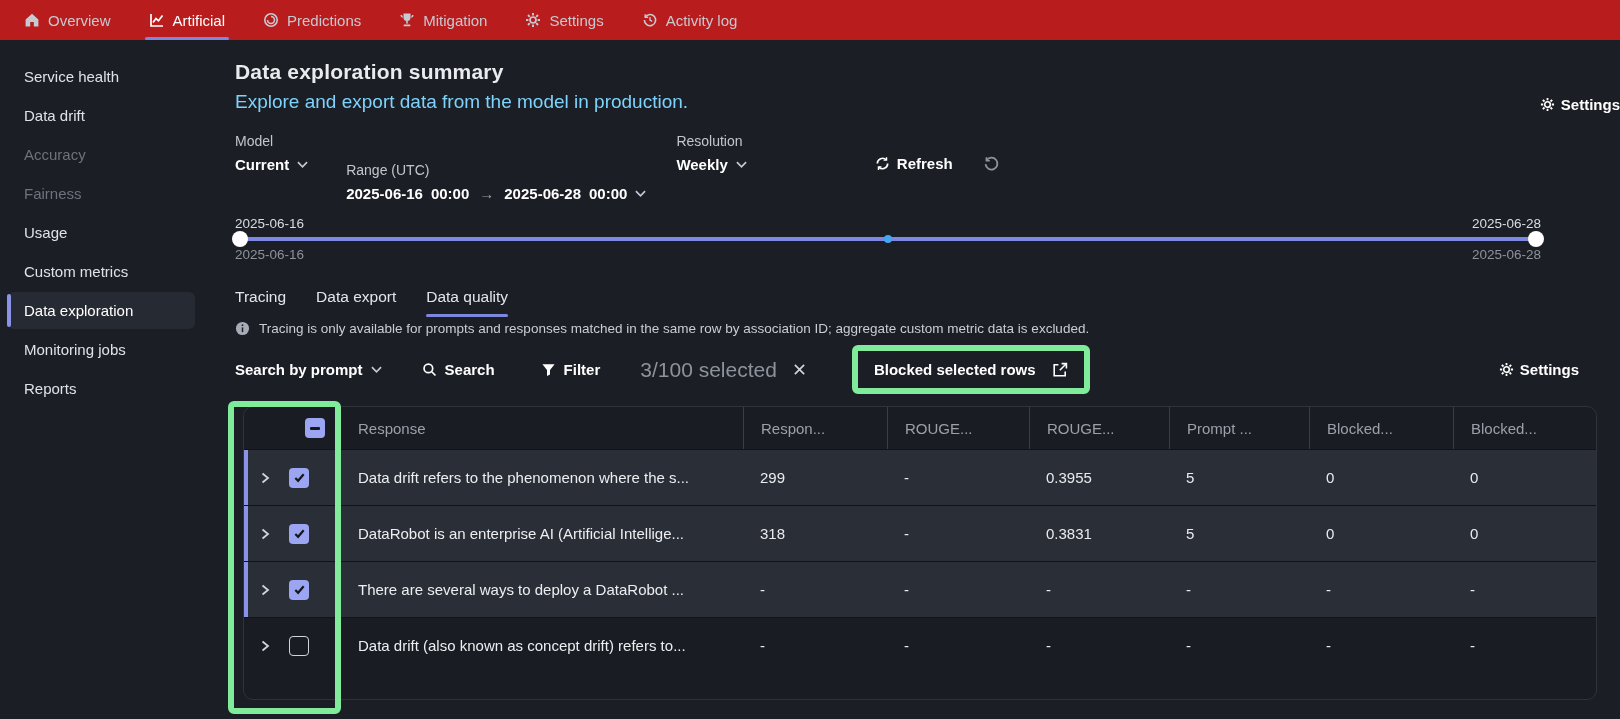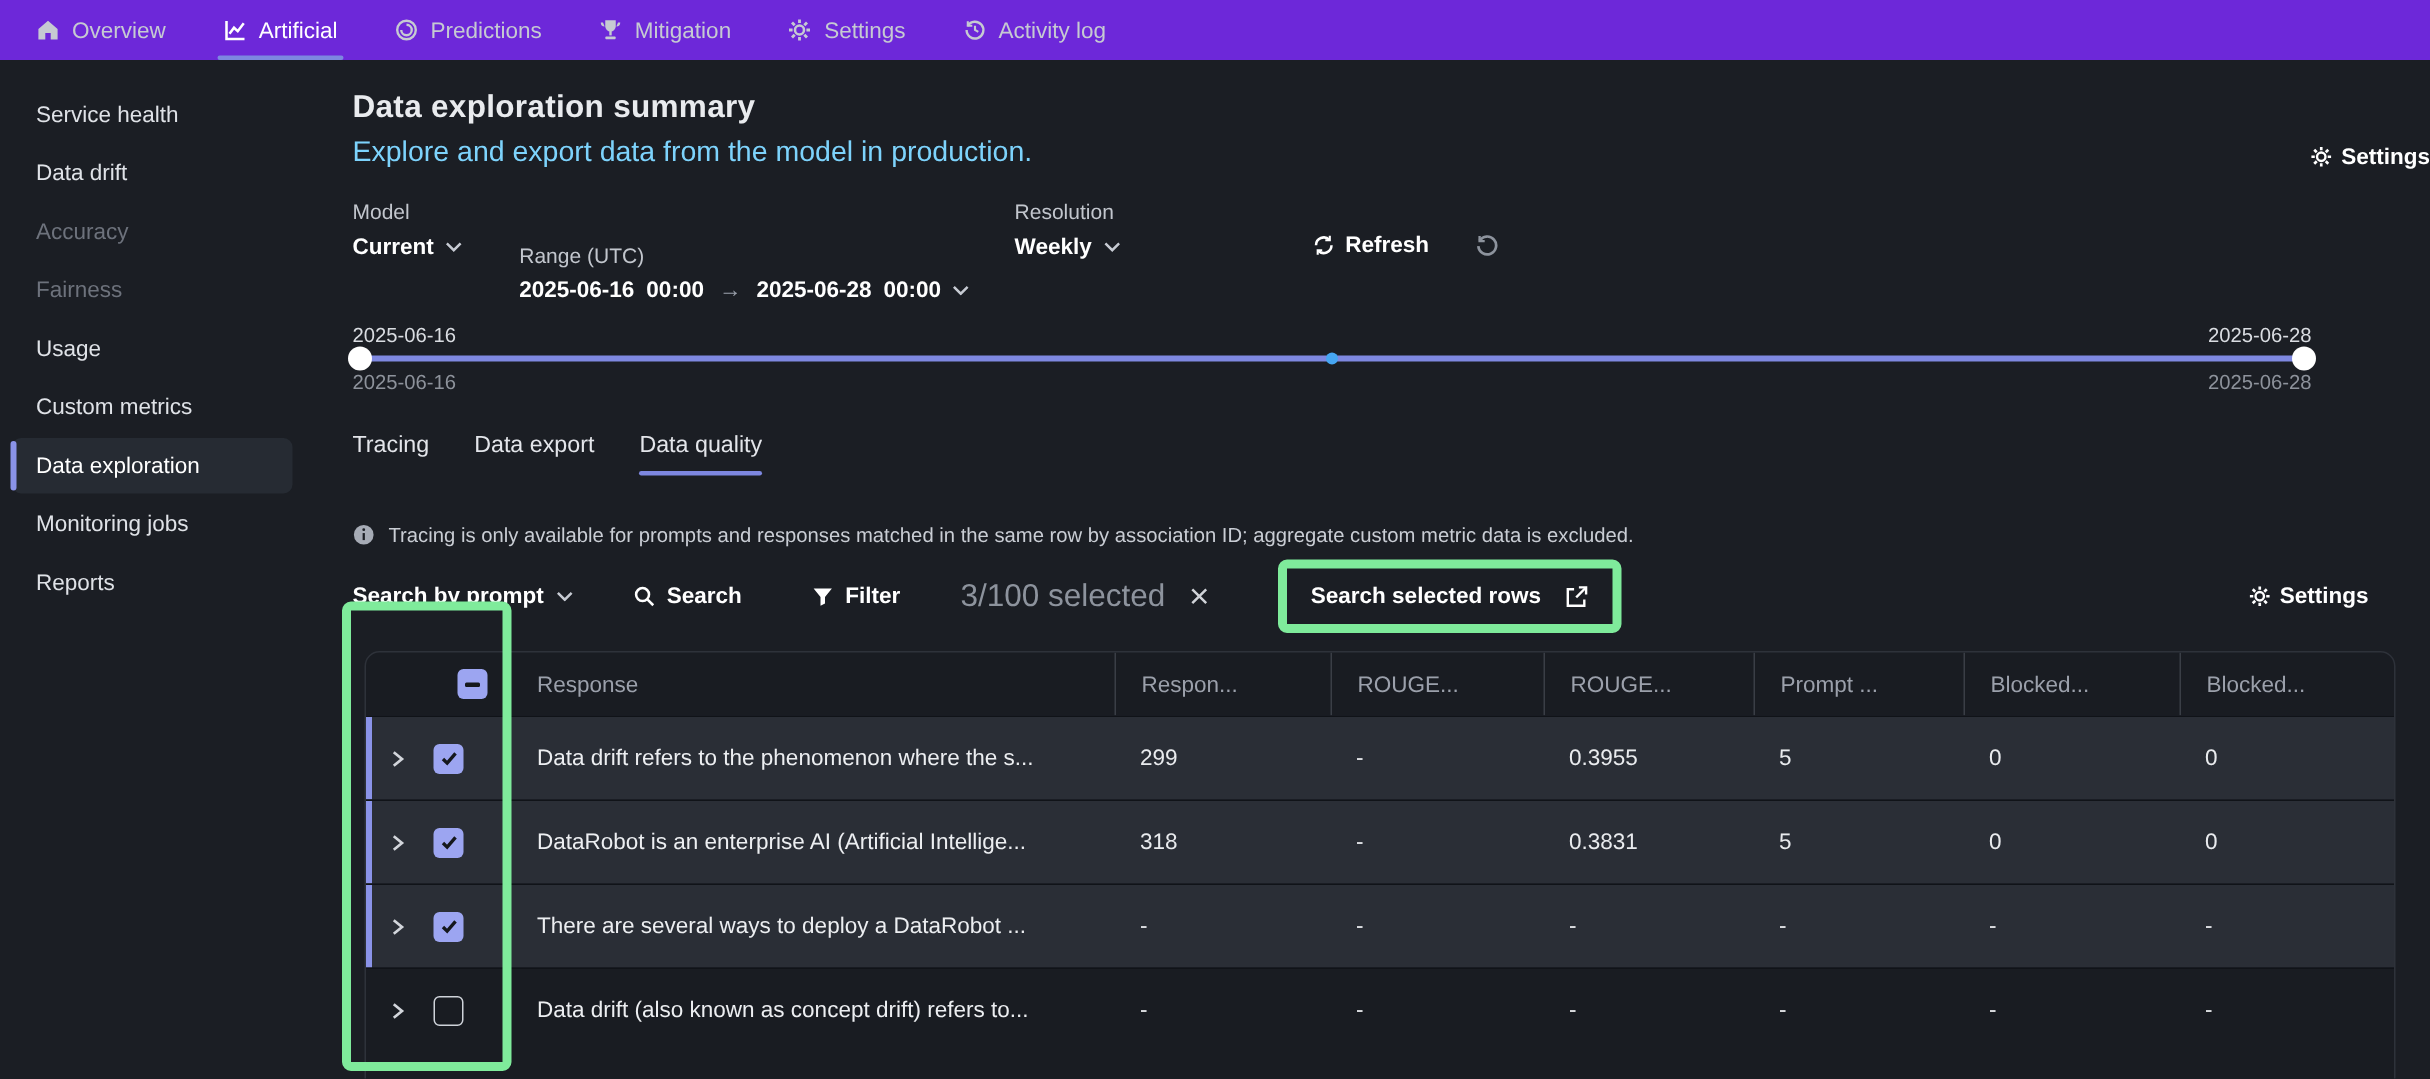--- a/index.html
+++ b/index.html
@@ -5,21 +5,21 @@
   * { margin:0; padding:0; box-sizing:border-box; }
   html,body { width:1620px; height:719px; }
   body {
     position:relative; overflow:hidden;
     background:#1b1e24; color:#e9ebee;
     font-family:"Liberation Sans", sans-serif;
   }
   svg { display:block; }
 
   
-  .topnav { height:40px; background:#6d28d9; display:flex; align-items:flex-start; padding-left:24px; gap:38px; }
+  .topnav { height:40px; background:#b91c1c; display:flex; align-items:flex-start; padding-left:24px; gap:38px; }
   .nav-item { position:relative; height:40px; display:flex; align-items:center; gap:8px; font-size:15px; color:#c6cad2; cursor:pointer; white-space:nowrap; }
   .nav-item .ic { width:16px; height:16px; color:#c6cad2; }
   .nav-item.active { color:#ffffff; }
   .nav-item.active .ic { color:#ffffff; }
   .nav-item.active::after { content:""; position:absolute; left:-4px; right:-4px; bottom:0; height:3px; background:#7d87e0; border-radius:2px; }
 
   
   .layout { display:flex; height:679px; }
   .sidebar { width:225px; flex-shrink:0; padding-top:16px; }
   .side-item { position:relative; margin:2px 30px 2px 8px; padding:10px 16px; border-radius:6px; font-size:15px; color:#dfe2e7; cursor:pointer; white-space:nowrap; }
@@ -59,21 +59,21 @@
   .handle { position:absolute; top:0; width:16px; height:16px; border-radius:50%; background:#ffffff; cursor:grab; z-index:2; }
   .handle.left { left:-3px; } .handle.right { right:-3px; }
   .marker { position:absolute; top:4px; width:8px; height:8px; border-radius:50%; background:#46a6f2; transform:translateX(-50%); cursor:grab; }
 
   
   .tabs { display:flex; gap:30px; margin-top:26px; }
   .tab { position:relative; font-size:15.5px; color:#e3e5ea; padding-bottom:11px; cursor:pointer; }
   .tab.active::after { content:""; position:absolute; left:0; right:0; bottom:0; height:3px; background:#7d87e0; border-radius:2px; }
 
   
-  .info-row { display:flex; align-items:center; gap:9px; margin-top:32px; font-size:13.5px; color:#c9cdd4; }
+  .info-row { display:flex; align-items:center; gap:9px; margin-top:4px; font-size:13.5px; color:#c9cdd4; }
   .info-row .ic { width:15px; height:15px; flex-shrink:0; }
 
   
   .toolbar { display:flex; align-items:center; margin-top:9px; padding-right:41px; }
   .tb-item { display:flex; align-items:center; gap:8px; font-size:15px; font-weight:700; color:#ffffff; cursor:pointer; white-space:nowrap; }
   .tb-item .ic { width:15px; height:15px; }
   .sel-count { font-size:21px; color:#8d939d; margin-left:40px; }
   .close-x { margin-left:16px; color:#d0d3d8; cursor:pointer; }
   .close-x .ic { width:13px; height:13px; }
   .annotation-border { border:6px solid #7feb9b; border-radius:6px; margin-left:46px; }
@@ -320,21 +320,21 @@
       <div class="sel-count">3/100 selected</div>
       <div class="close-x">
         <span class="ic">
           <svg viewBox="0 0 14 14" width="13" height="13" fill="none" stroke="currentColor" stroke-width="1.8">
               <path d="M2 2l10 10M12 2 2 12"></path>
             </svg>
         </span>
       </div>
       <div class="annotation-border">
         <div class="export-btn">
-          <span>Search selected rows</span>
+          <span>Blocked selected rows</span>
           <span class="ic">
             <svg viewBox="0 0 16 16" width="16" height="16" fill="none" stroke="currentColor" stroke-width="1.6">
                 <path d="M6.4 2.8H2.2v11h11V9.6"></path>
                 <path d="M9.6 1.6h4.8v4.8"></path>
                 <path d="M14 2 7.8 8.2"></path>
               </svg>
           </span>
         </div>
       </div>
       <div class="tb-spacer"></div>

